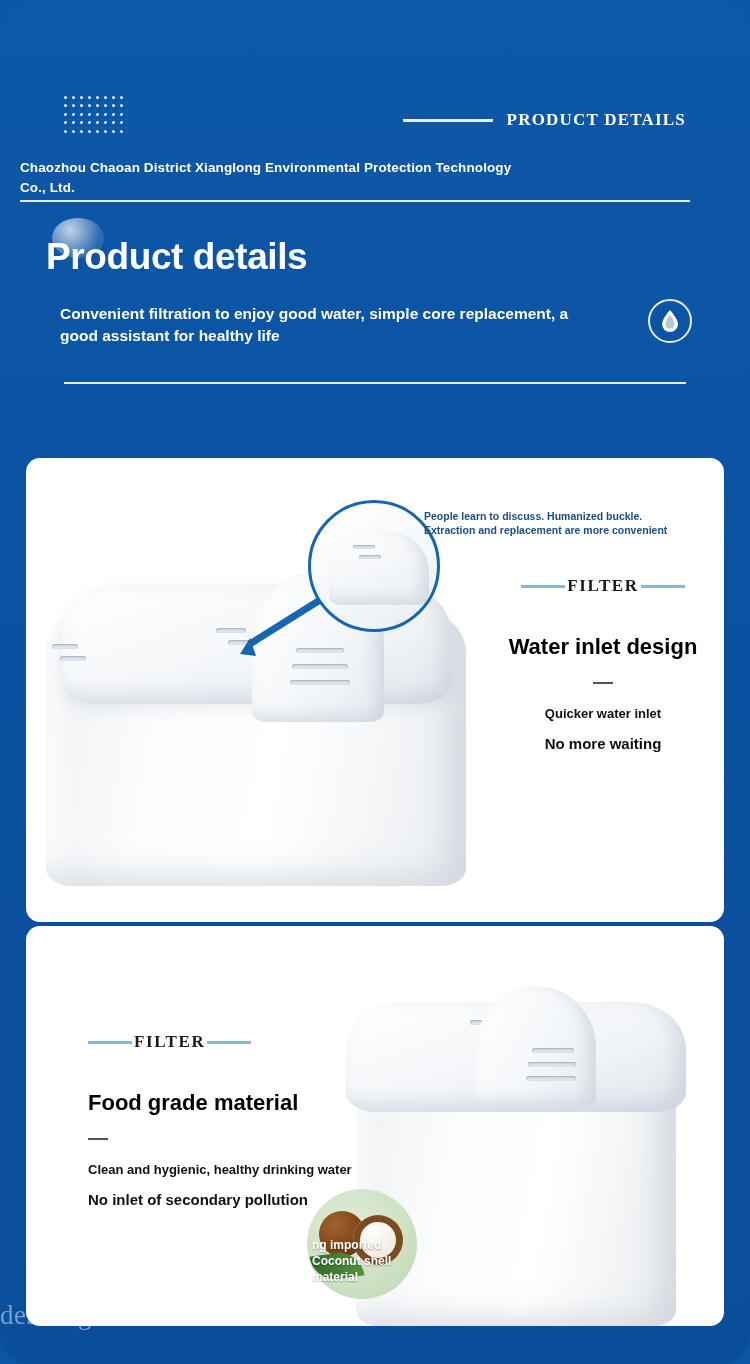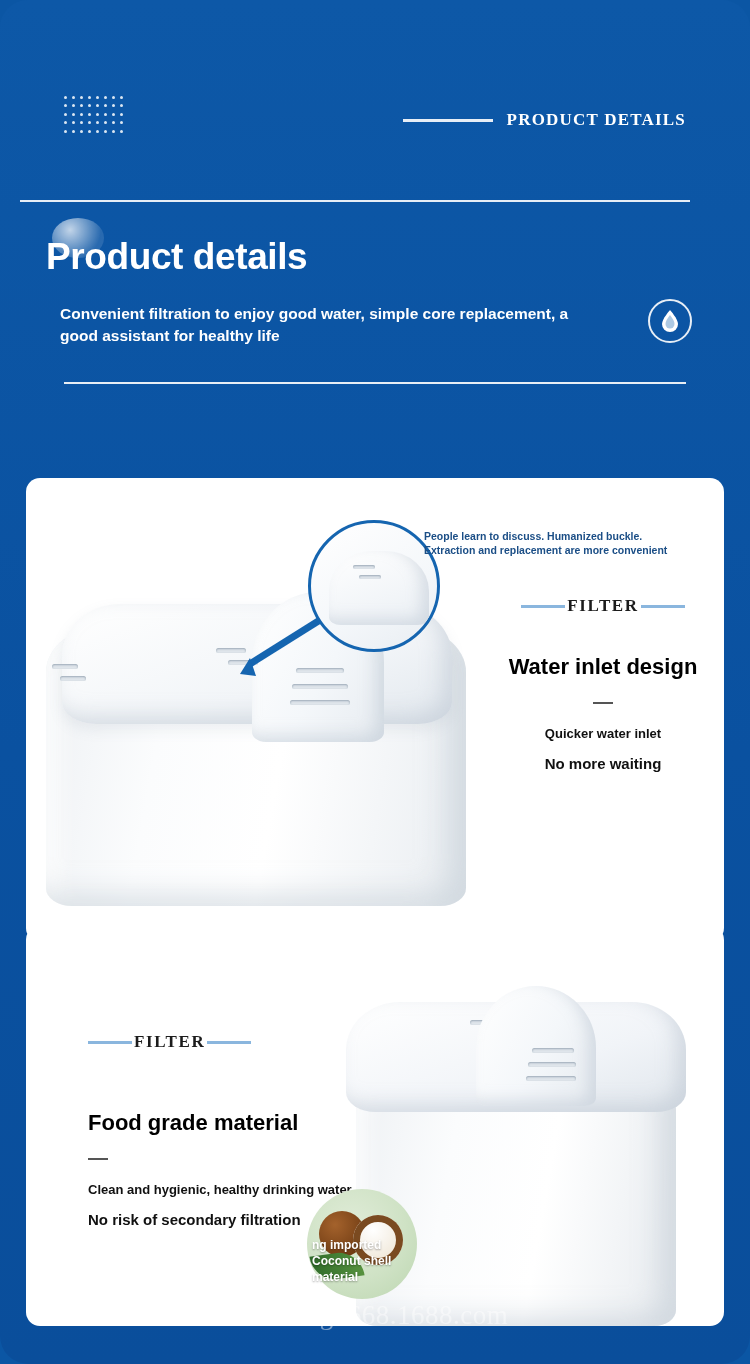--- a/index.html
+++ b/index.html
@@ -109,21 +109,21 @@
 
   
   .card {
     position: absolute;
     left: 26px;
     width: 698px;
     background: #ffffff;
     border-radius: 14px;
     overflow: hidden;
   }
-  #card-1 { top: 478px; height: 464px; }
+  #card-1 { top: 458px; height: 464px; }
   #card-2 { top: 926px; height: 400px; }
 
   
   .eyebrow {
     display: flex; align-items: center; gap: 2px;
   }
   .eyebrow .line { width: 44px; height: 3px; background: #8ab6de; }
   .eyebrow .word {
     color: #1c1c1c; font-size: 17px; font-weight: bold;
     letter-spacing: 1.6px;
@@ -149,21 +149,21 @@
   }
   .c1-text .eyebrow { margin-bottom: 0; }
   .c1-text .headline { margin-top: 38px; }
 
   
   .c2-text {
     position: absolute;
     left: 62px; top: 106px;
     width: 300px;
   }
-  .c2-text .headline { margin-top: 58px; }
+  .c2-text .headline { margin-top: 38px; }
 
   
   .filter1 {
     position: absolute;
     left: -10px; top: 52px;
     width: 470px; height: 370px;
   }
   .body1 {
     position: absolute; left: 30px; top: 96px;
     width: 420px; height: 280px;
@@ -298,21 +298,21 @@
     width: 480px;
     color: #d8e6f3;
     font-size: 12.5px;
     line-height: 1.45;
     opacity: .95;
   }
 
   .watermark {
     position: absolute;
     left: 0; right: 0; top: 1300px;
-    text-align: center;
+    text-align: left;
     color: rgba(255,255,255,.45);
     font-size: 27px;
     letter-spacing: .5px;
     font-family: "Liberation Serif", serif;
   }
 </style>
 </head>
 <body>
 
 <div class="page">
@@ -358,20 +358,21 @@
       <i></i>
       <i></i>
       <i></i>
   </div>
 
   <div class="pd-label">
     <span class="rule"></span>
     <span class="txt">PRODUCT DETAILS</span>
   </div>
 
+  <div class="company">Chaozhou Chaoan District Xianglong Environmental Protection Technology Co., Ltd.</div>
   <div class="hr-top"></div>
 
   <div class="title-blob"></div>
   <div class="page-title">Product details</div>
   <div class="subtitle">Convenient filtration to enjoy good water, simple core replacement, a good assistant for healthy life</div>
 
   <div class="drop-badge">
     <svg width="20" height="24" viewBox="0 0 20 24" aria-hidden="true">
       <path d="M10 1 C10 1 2 10 2 15 a8 8 0 0 0 16 0 C18 10 10 1 10 1 Z" fill="#ffffff"></path>
       <path d="M10 6 C10 6 5.5 11.5 5.5 15 a4.5 4.5 0 0 0 9 0 C14.5 11.5 10 6 10 6 Z" fill="#1565b0" opacity=".35"></path>
@@ -440,21 +441,21 @@
 
     <div class="c2-text">
       <div class="eyebrow">
         <span class="line"></span>
         <span class="word">FILTER</span>
         <span class="line"></span>
       </div>
       <div class="headline">Food grade material</div>
       <div class="dash"></div>
       <div class="sub1">Clean and hygienic, healthy drinking water</div>
-      <div class="sub2">No risk of secondary filtration</div>
+      <div class="sub2">No inlet of secondary pollution</div>
     </div>
   </div>
 
 
   <div class="coconut">
     <div class="coco-half coco-brown"></div>
     <div class="coco-half coco-white"></div>
     <div class="coco-leaf"></div>
   </div>
   <div class="coco-caption">ng imported Coconut shell material</div>

